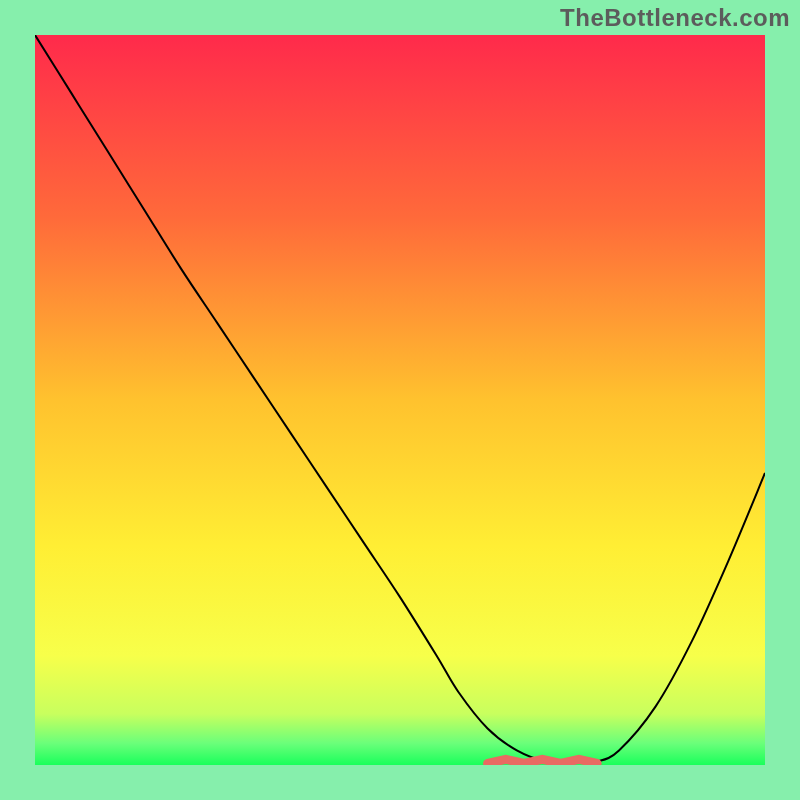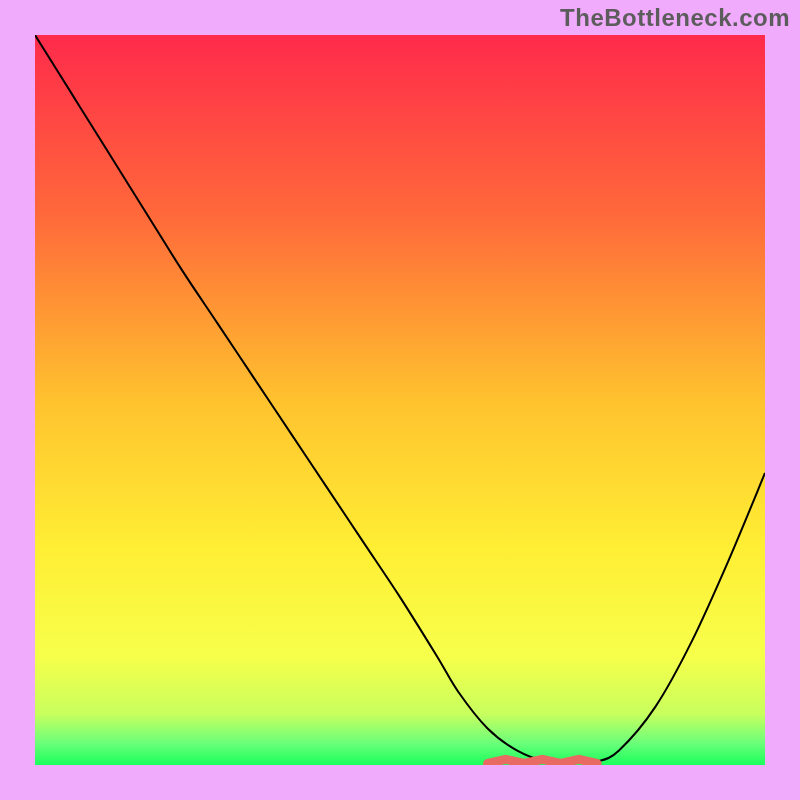--- a/index.html
+++ b/index.html
@@ -8,21 +8,21 @@
     width: 800px;
     height: 800px;
     background: #000;
     overflow: hidden;
     font-family: Arial, Helvetica, sans-serif;
   }
   .frame {
     position: relative;
     width: 800px;
     height: 800px;
-    background: #f0abfc;
+    background: #86efac;
   }
   .watermark {
     position: absolute;
     top: 4px;
     right: 10px;
     color: #5c5c5c;
     font-size: 24px;
     font-weight: 600;
     letter-spacing: 0.5px;
     z-index: 10;

